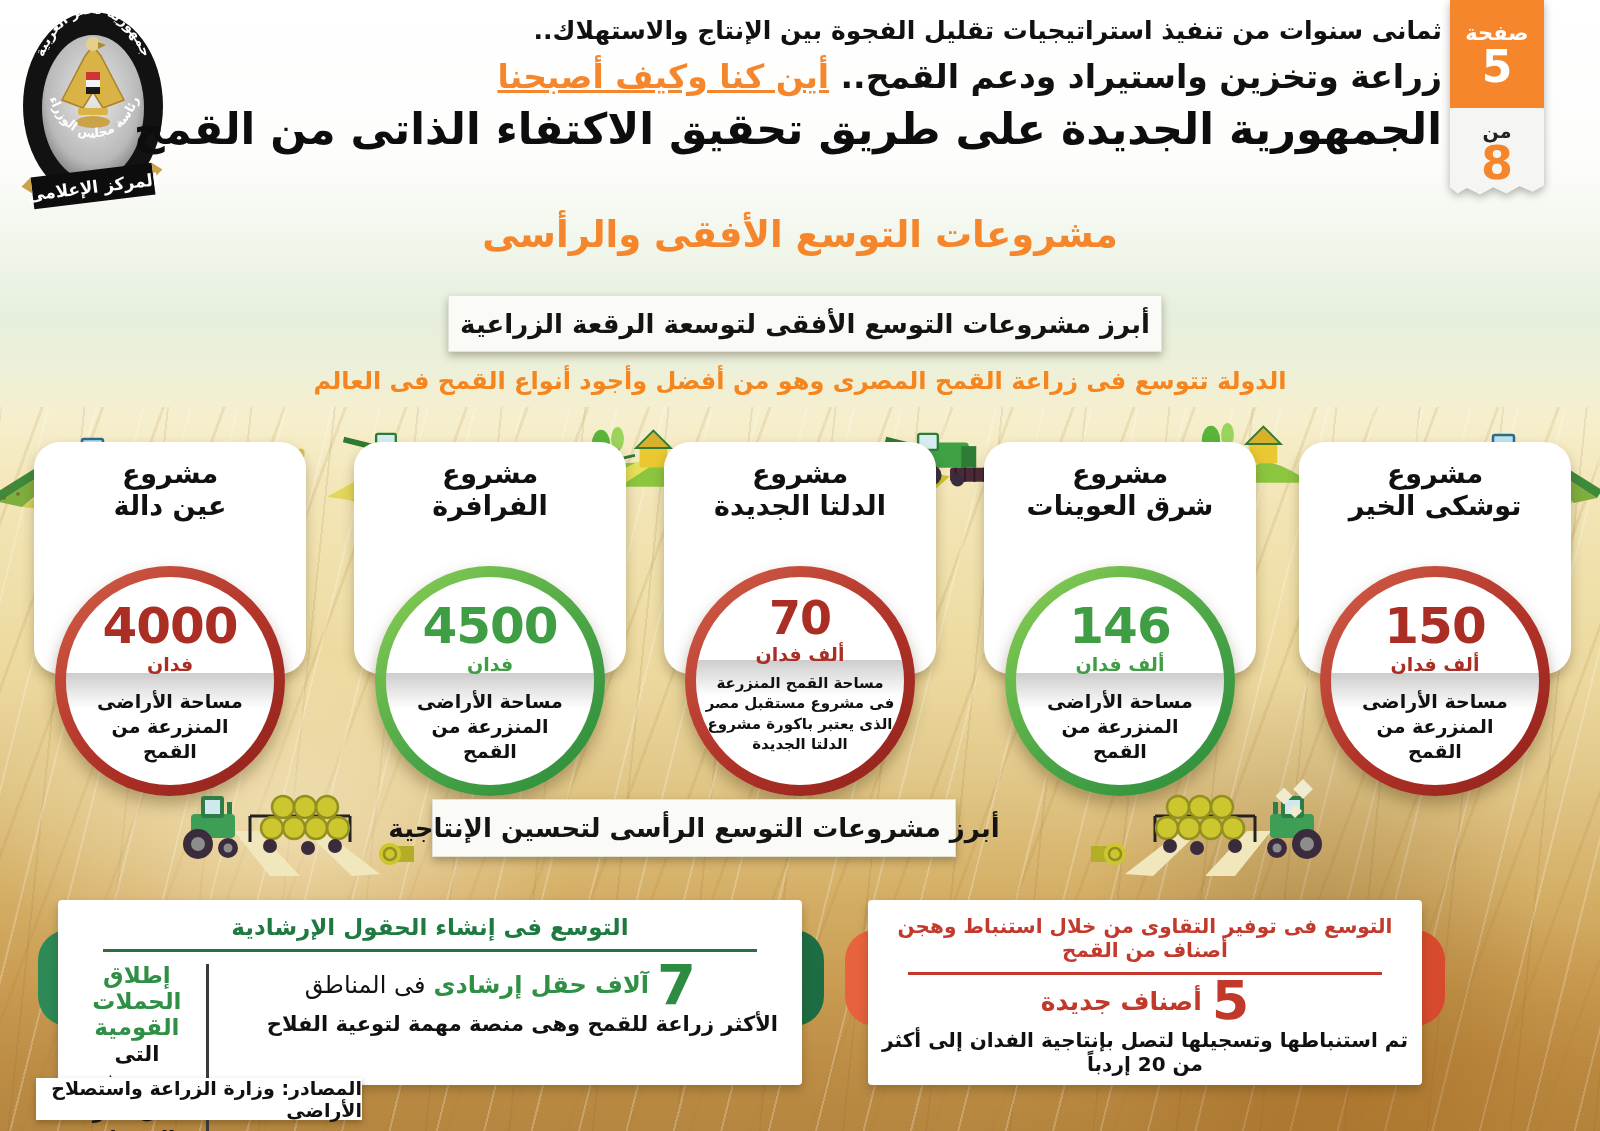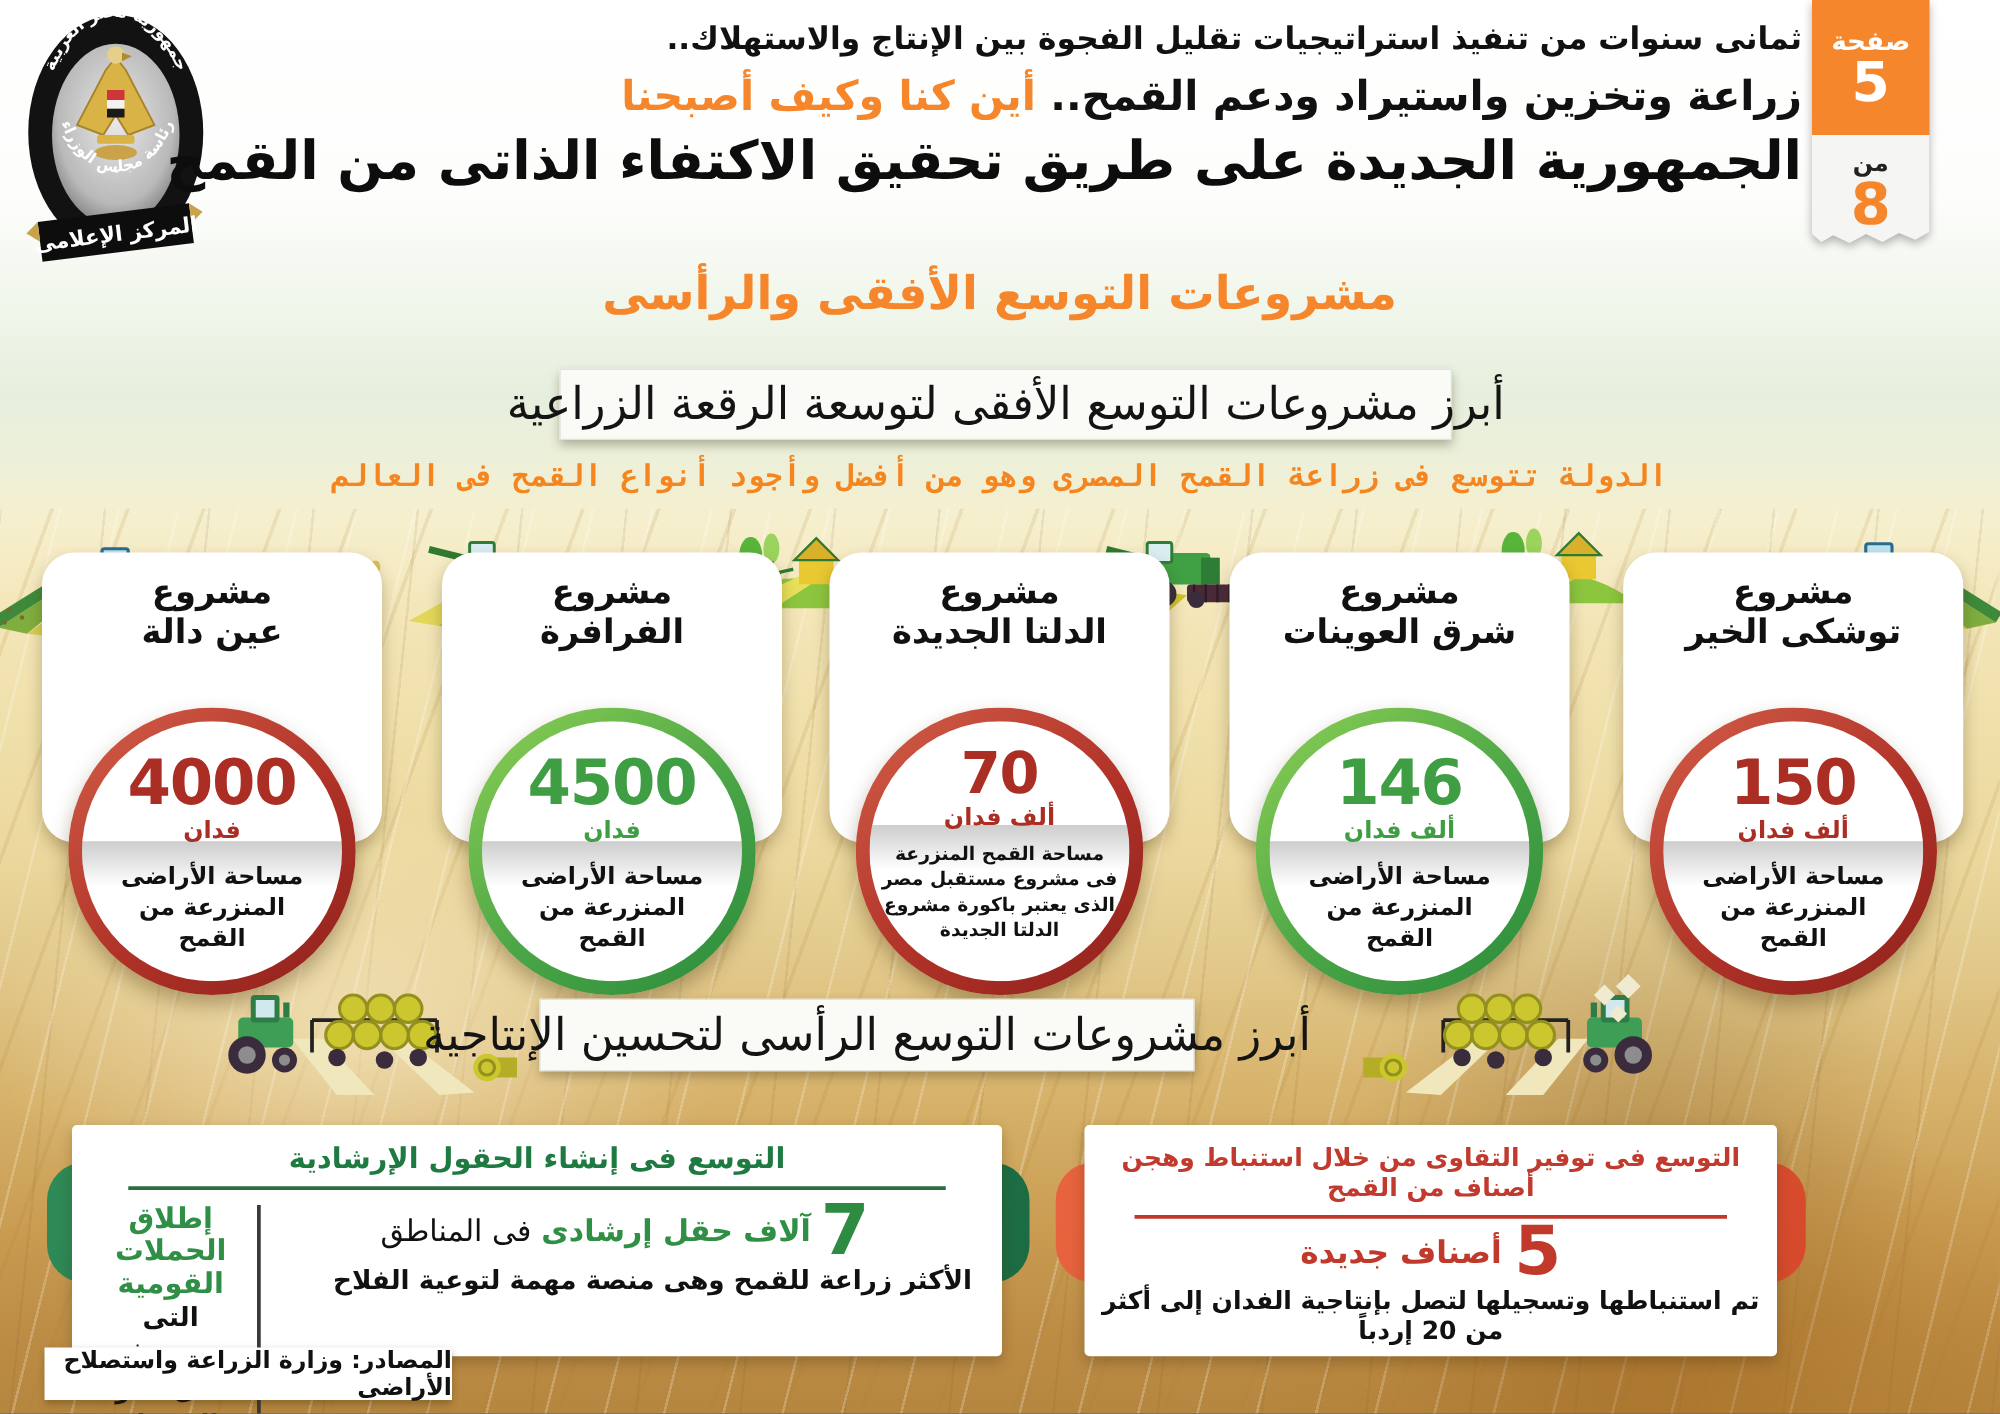--- a/index.html
+++ b/index.html
@@ -40,35 +40,35 @@
     justify-content:center; gap:0;
     clip-path:polygon(0 0,100% 0,100% 86%,88% 93%,74% 87%,60% 95%,46% 88%,32% 96%,18% 89%,8% 95%,0 88%); }
   .tab-bottom .lbl{ font-size:19px; font-weight:bold; color:#222; }
   .tab-bottom .num{ font-size:46px; font-weight:bold; color:#f6862b; line-height:.95; }
 
   
   .h-kicker{ position:absolute; right:158px; left:200px; top:16px; text-align:right;
     font-size:25px; font-weight:bold; color:#111; white-space:nowrap; }
   .h-sub{ position:absolute; right:158px; left:180px; top:57px; text-align:right;
     font-size:33px; font-weight:bold; color:#111; white-space:nowrap; }
-  .h-sub .orange{ color:#f6862b; }
+  .h-sub .orange{ color:#f6862b;text-decoration:underline; }
   .h-title{ position:absolute; right:158px; left:6px; top:104px; text-align:right;
     font-size:43px; font-weight:bold; color:#0d0d0d; white-space:nowrap; }
   .h-section{ position:absolute; left:0; right:0; top:213px; text-align:center;
     font-size:37px; font-weight:bold; color:#f6862b; }
 
   
   .white-bar{ position:absolute; background:#fafaf6; border:1px solid #e3e3da;
     box-shadow:0 4px 8px rgba(60,50,20,.35); display:flex; align-items:center; justify-content:center;
-    font-size:36px; font-weight:normal; color:#141414; white-space:nowrap; }
+    font-size:26px; font-weight:bold; color:#141414; white-space:nowrap; }
   .bar1{ left:448px; top:295px; width:714px; height:57px; }
   .bar2{ left:432px; top:799px; width:524px; height:58px; }
 
   .intro{ position:absolute; left:0; right:0; top:367px; text-align:center;
-    font-size:24px; font-weight:bold; color:#f5861f;font-family:Liberation Mono, monospace; }
+    font-size:24px; font-weight:bold; color:#f5861f; }
 
   
   .unit{ position:absolute; top:424px; width:300px; height:376px; }
   .u1{left:20px;} .u2{left:340px;} .u3{left:650px;} .u4{left:970px;} .u5{left:1285px;}
   .card{ position:absolute; left:14px; top:18px; width:272px; height:232px; background:#fff;
     border-radius:26px; box-shadow:0 6px 12px rgba(70,50,10,.30); text-align:center; padding-top:16px; }
   .card .t1{ font-size:27px; font-weight:bold; color:#111; line-height:1.2; }
   .card .t2{ font-size:27px; font-weight:bold; color:#111; line-height:1.2; }
   .circle{ position:absolute; left:35px; top:142px; width:230px; height:230px; border-radius:50%;
     border:11px solid transparent; overflow:hidden;

